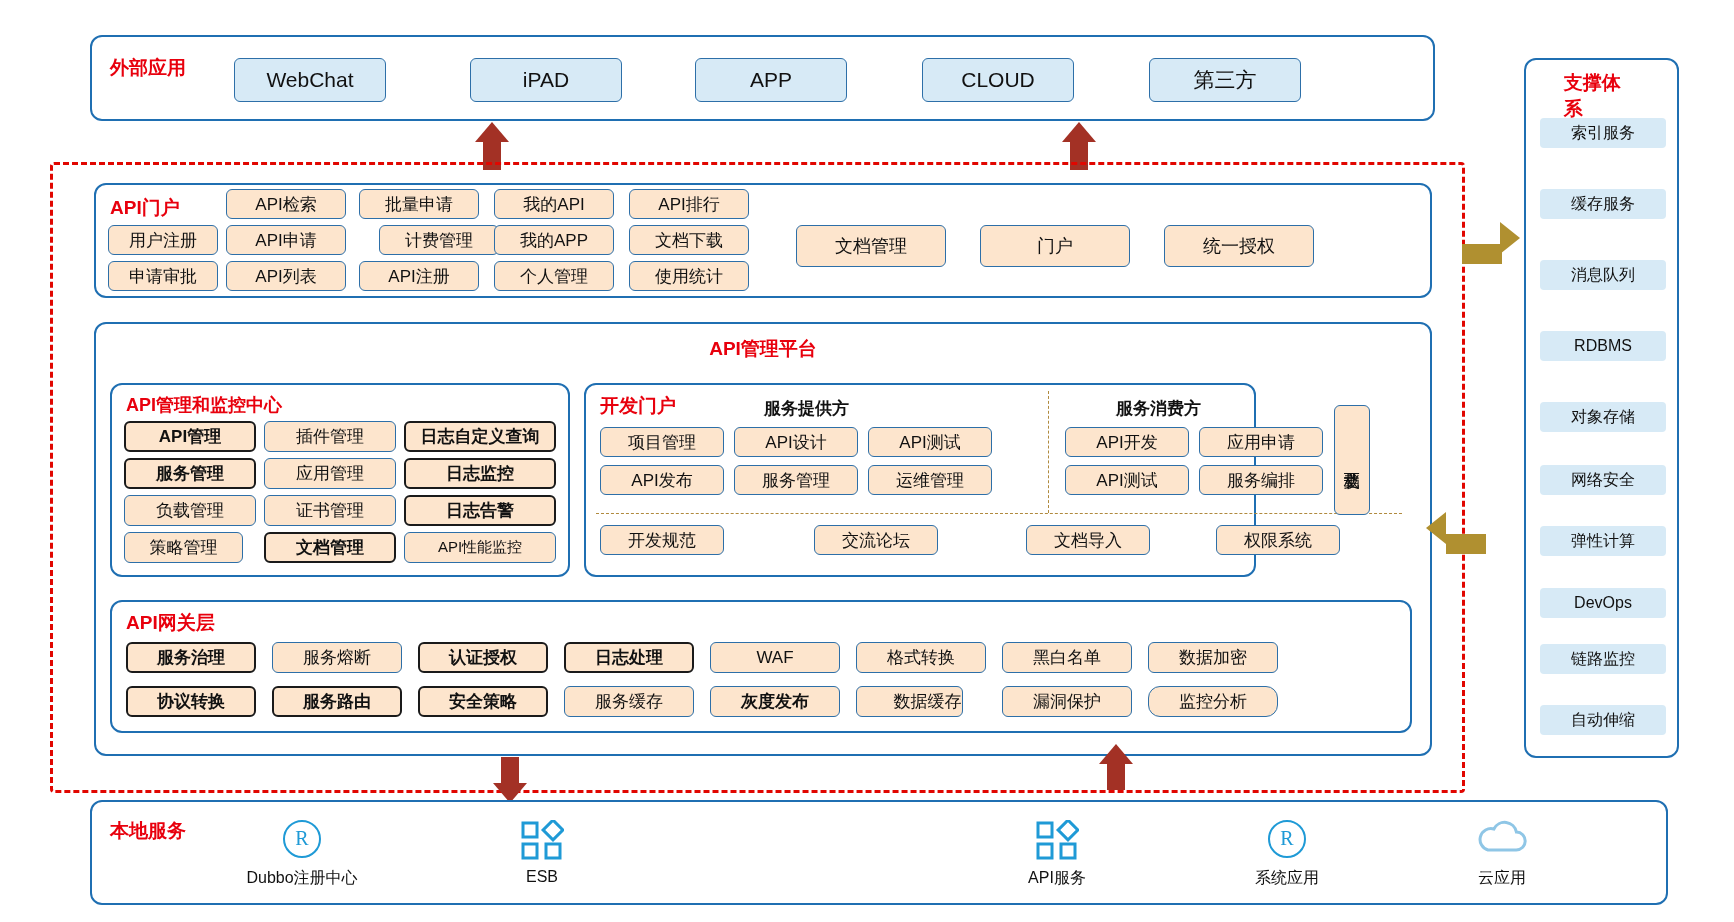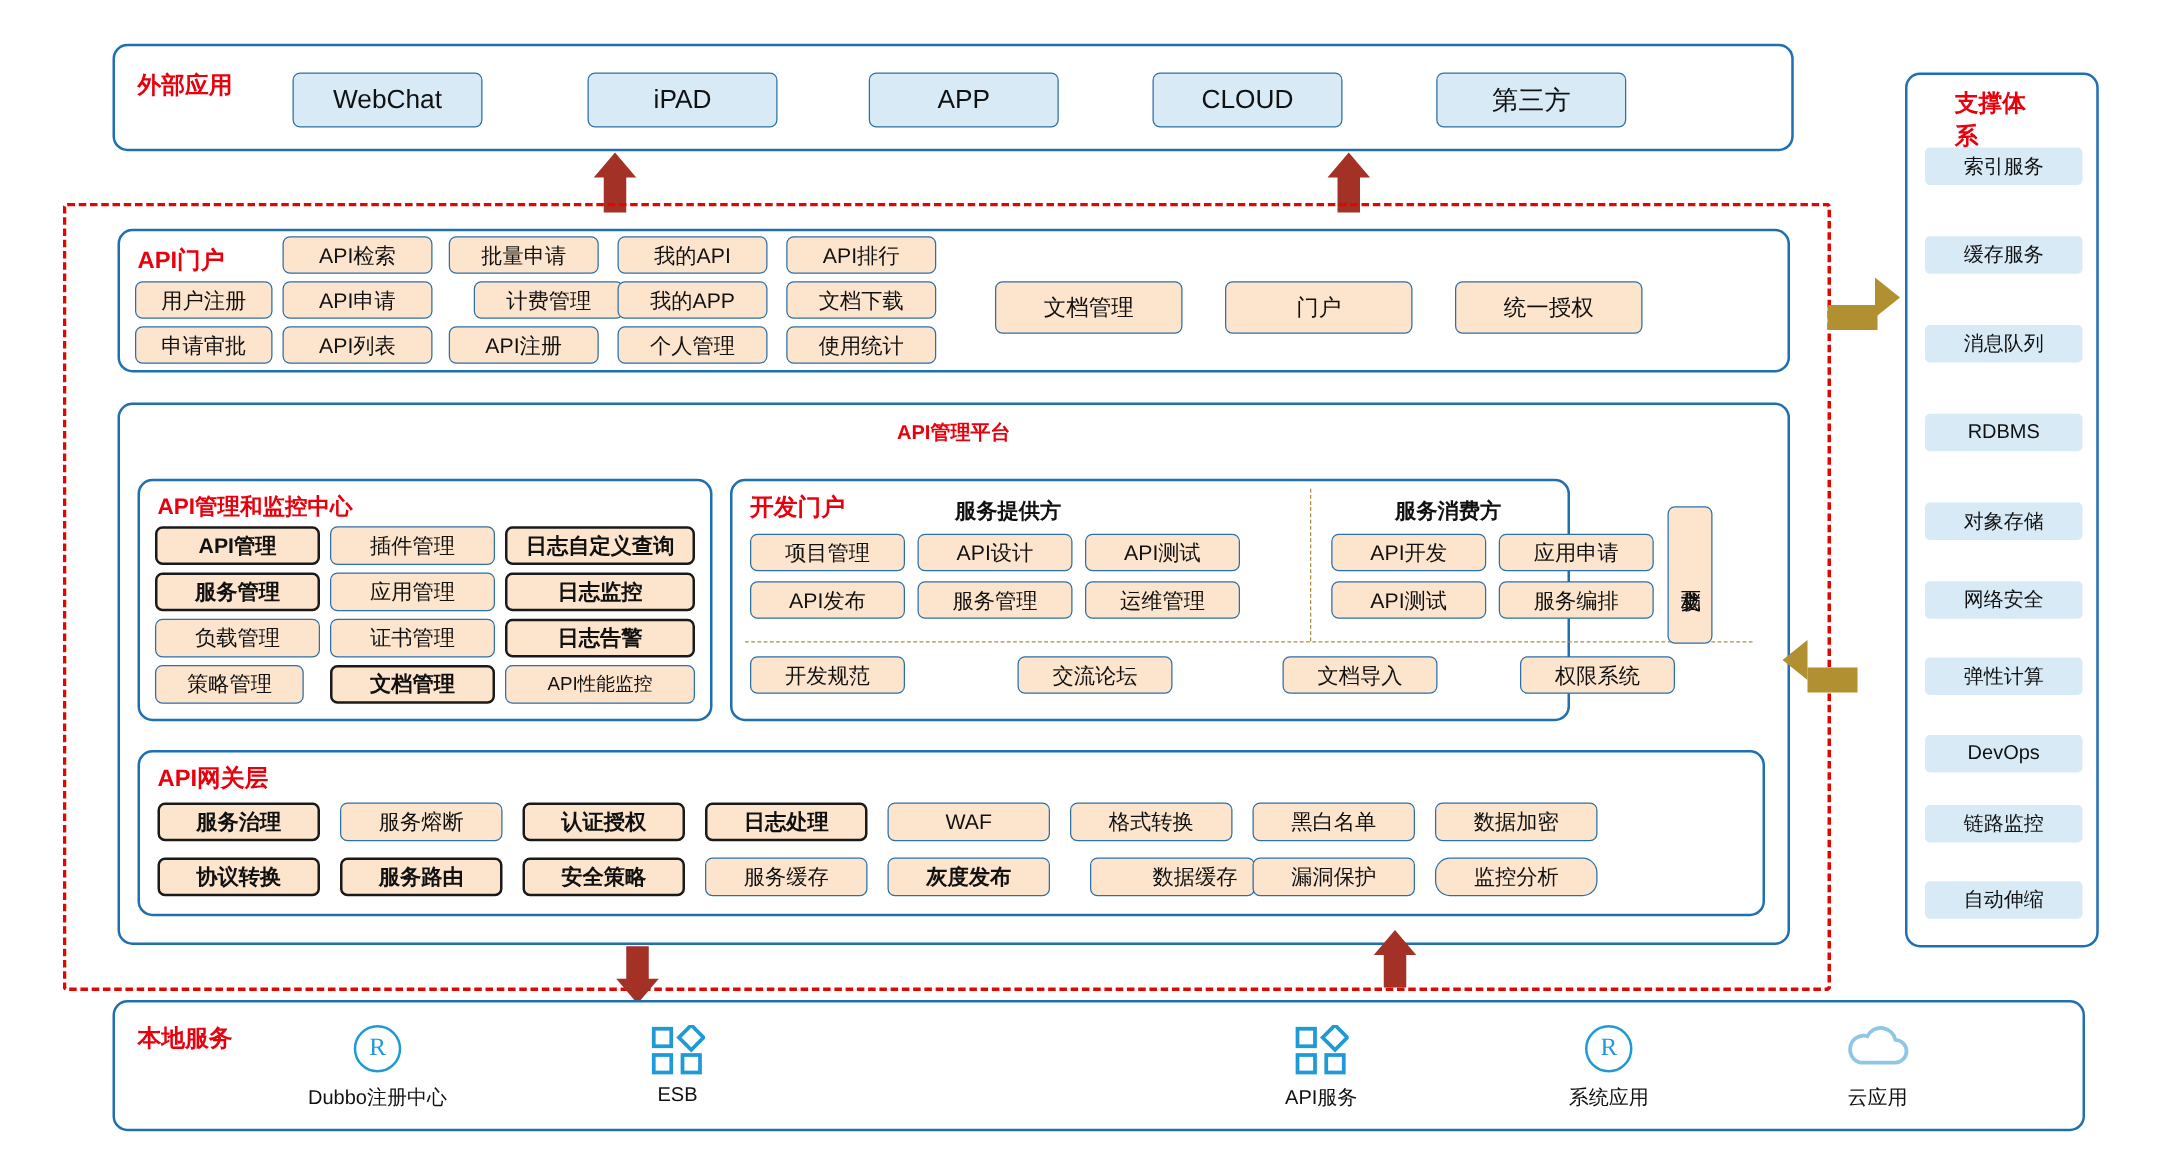--- a/index.html
+++ b/index.html
@@ -91,21 +91,21 @@
   <div class="chip" style="position:absolute;left:263px;top:76px;width:120px;height:30px;">API注册</div>
   <div class="chip" style="position:absolute;left:398px;top:76px;width:120px;height:30px;">个人管理</div>
   <div class="chip" style="position:absolute;left:533px;top:76px;width:120px;height:30px;">使用统计</div>
 
   <div class="chip" style="position:absolute;left:700px;top:40px;width:150px;height:42px;font-size:18px;">文档管理</div>
   <div class="chip" style="position:absolute;left:884px;top:40px;width:150px;height:42px;font-size:18px;">门户</div>
   <div class="chip" style="position:absolute;left:1068px;top:40px;width:150px;height:42px;font-size:18px;">统一授权</div>
 </div>
 
 <div class="panel" style="left:94px;top:322px;width:1338px;height:434px;">
-  <div class="panel-title" style="left:50%;transform:translateX(-50%);top:12px;font-size:16px;">API管理平台</div>
+  <div class="panel-title" style="left:50%;transform:translateX(-50%);top:12px;font-size:19px;">API管理平台</div>
 </div>
 
 <div class="panel" style="left:110px;top:383px;width:460px;height:194px;">
   <div class="panel-title" style="left:14px;top:8px;font-size:18px;">API管理和监控中心</div>
 
   <div class="chip bold" style="position:absolute;left:12px;top:36px;width:132px;height:31px;">API管理</div>
   <div class="chip" style="position:absolute;left:152px;top:36px;width:132px;height:31px;">插件管理</div>
   <div class="chip bold" style="position:absolute;left:292px;top:36px;width:152px;height:31px;">日志自定义查询</div>
 
   <div class="chip bold" style="position:absolute;left:12px;top:73px;width:132px;height:31px;">服务管理</div>
@@ -160,21 +160,21 @@
   <div class="chip" style="position:absolute;left:598px;top:40px;width:130px;height:31px;">WAF</div>
   <div class="chip" style="position:absolute;left:744px;top:40px;width:130px;height:31px;">格式转换</div>
   <div class="chip" style="position:absolute;left:890px;top:40px;width:130px;height:31px;">黑白名单</div>
   <div class="chip" style="position:absolute;left:1036px;top:40px;width:130px;height:31px;">数据加密</div>
 
   <div class="chip bold" style="position:absolute;left:14px;top:84px;width:130px;height:31px;">协议转换</div>
   <div class="chip bold" style="position:absolute;left:160px;top:84px;width:130px;height:31px;">服务路由</div>
   <div class="chip bold" style="position:absolute;left:306px;top:84px;width:130px;height:31px;">安全策略</div>
   <div class="chip" style="position:absolute;left:452px;top:84px;width:130px;height:31px;">服务缓存</div>
   <div class="chip" style="position:absolute;left:598px;top:84px;width:130px;height:31px;font-weight:bold;">灰度发布</div>
-  <div class="chip" style="position:absolute;left:760px;top:84px;width:132px;height:31px;padding-left:36px;">数据缓存</div>
+  <div class="chip" style="position:absolute;left:744px;top:84px;width:107px;height:31px;padding-left:36px;">数据缓存</div>
   <div class="chip" style="position:absolute;left:890px;top:84px;width:130px;height:31px;">漏洞保护</div>
   <div class="chip" style="position:absolute;left:1036px;top:84px;width:130px;height:31px;border-radius:12px;">监控分析</div>
 </div>
 
 <div>
   <div class="stem-h" style="left:1462px;top:244px;width:40px;height:20px;"></div>
   <div class="tri-right" style="left:1500px;top:222px;"></div>
 </div>
 <div>
   <div class="stem-h" style="left:1446px;top:534px;width:40px;height:20px;"></div>

